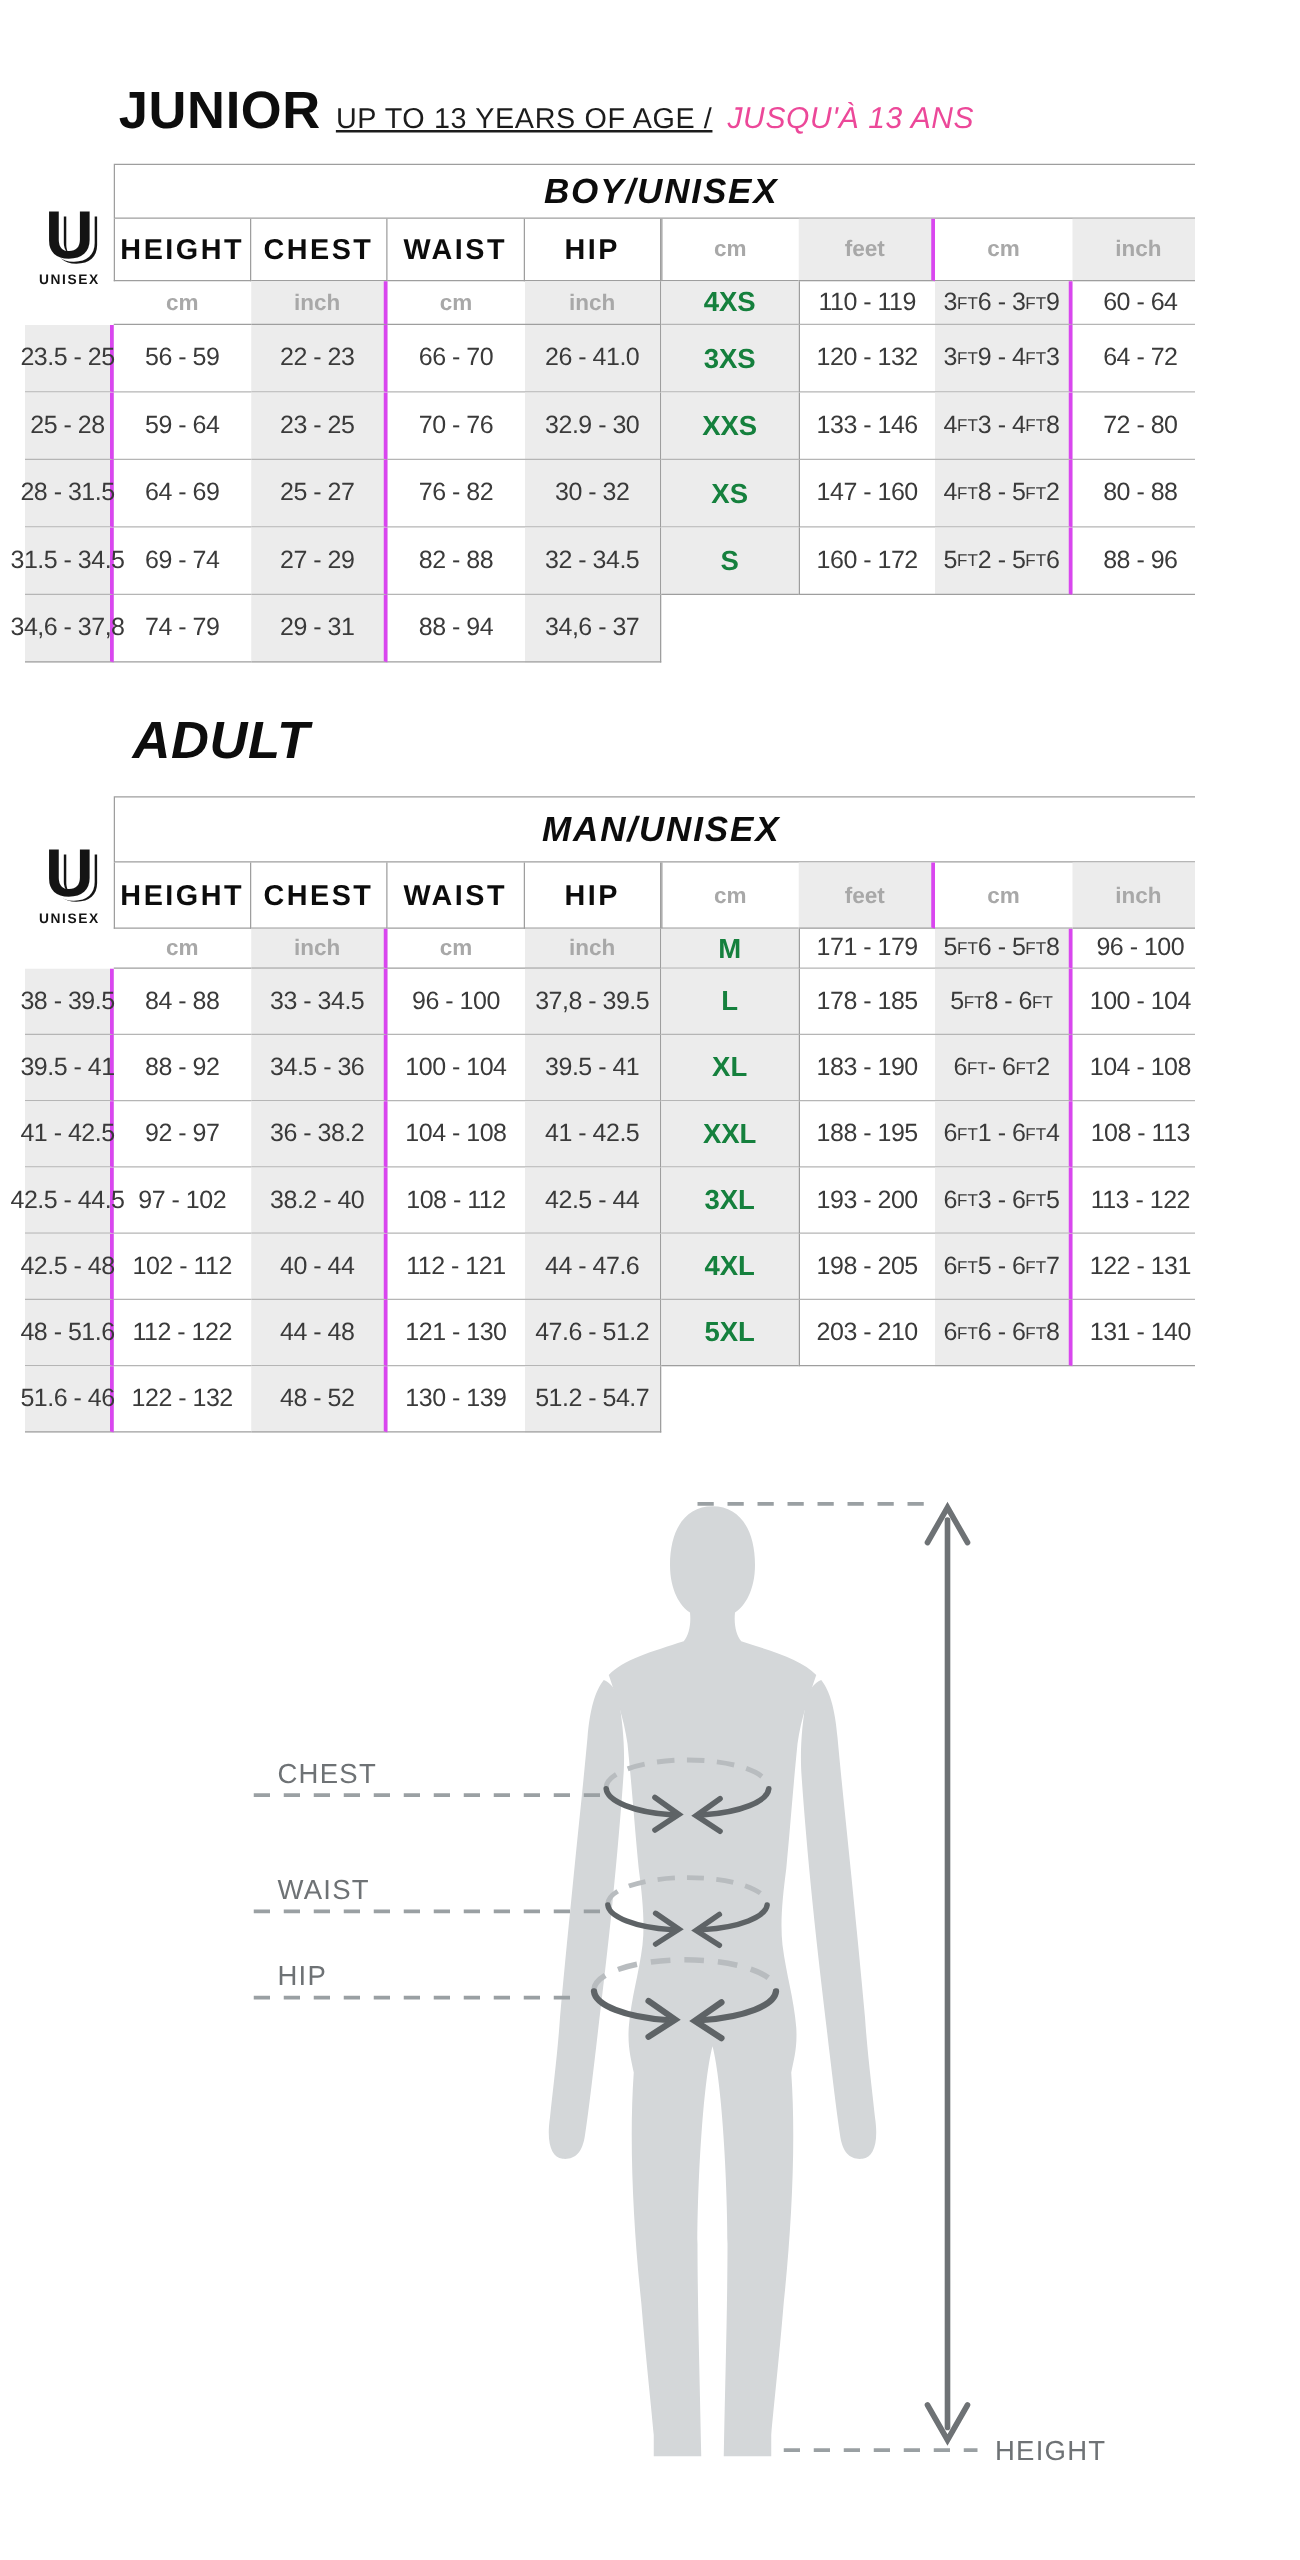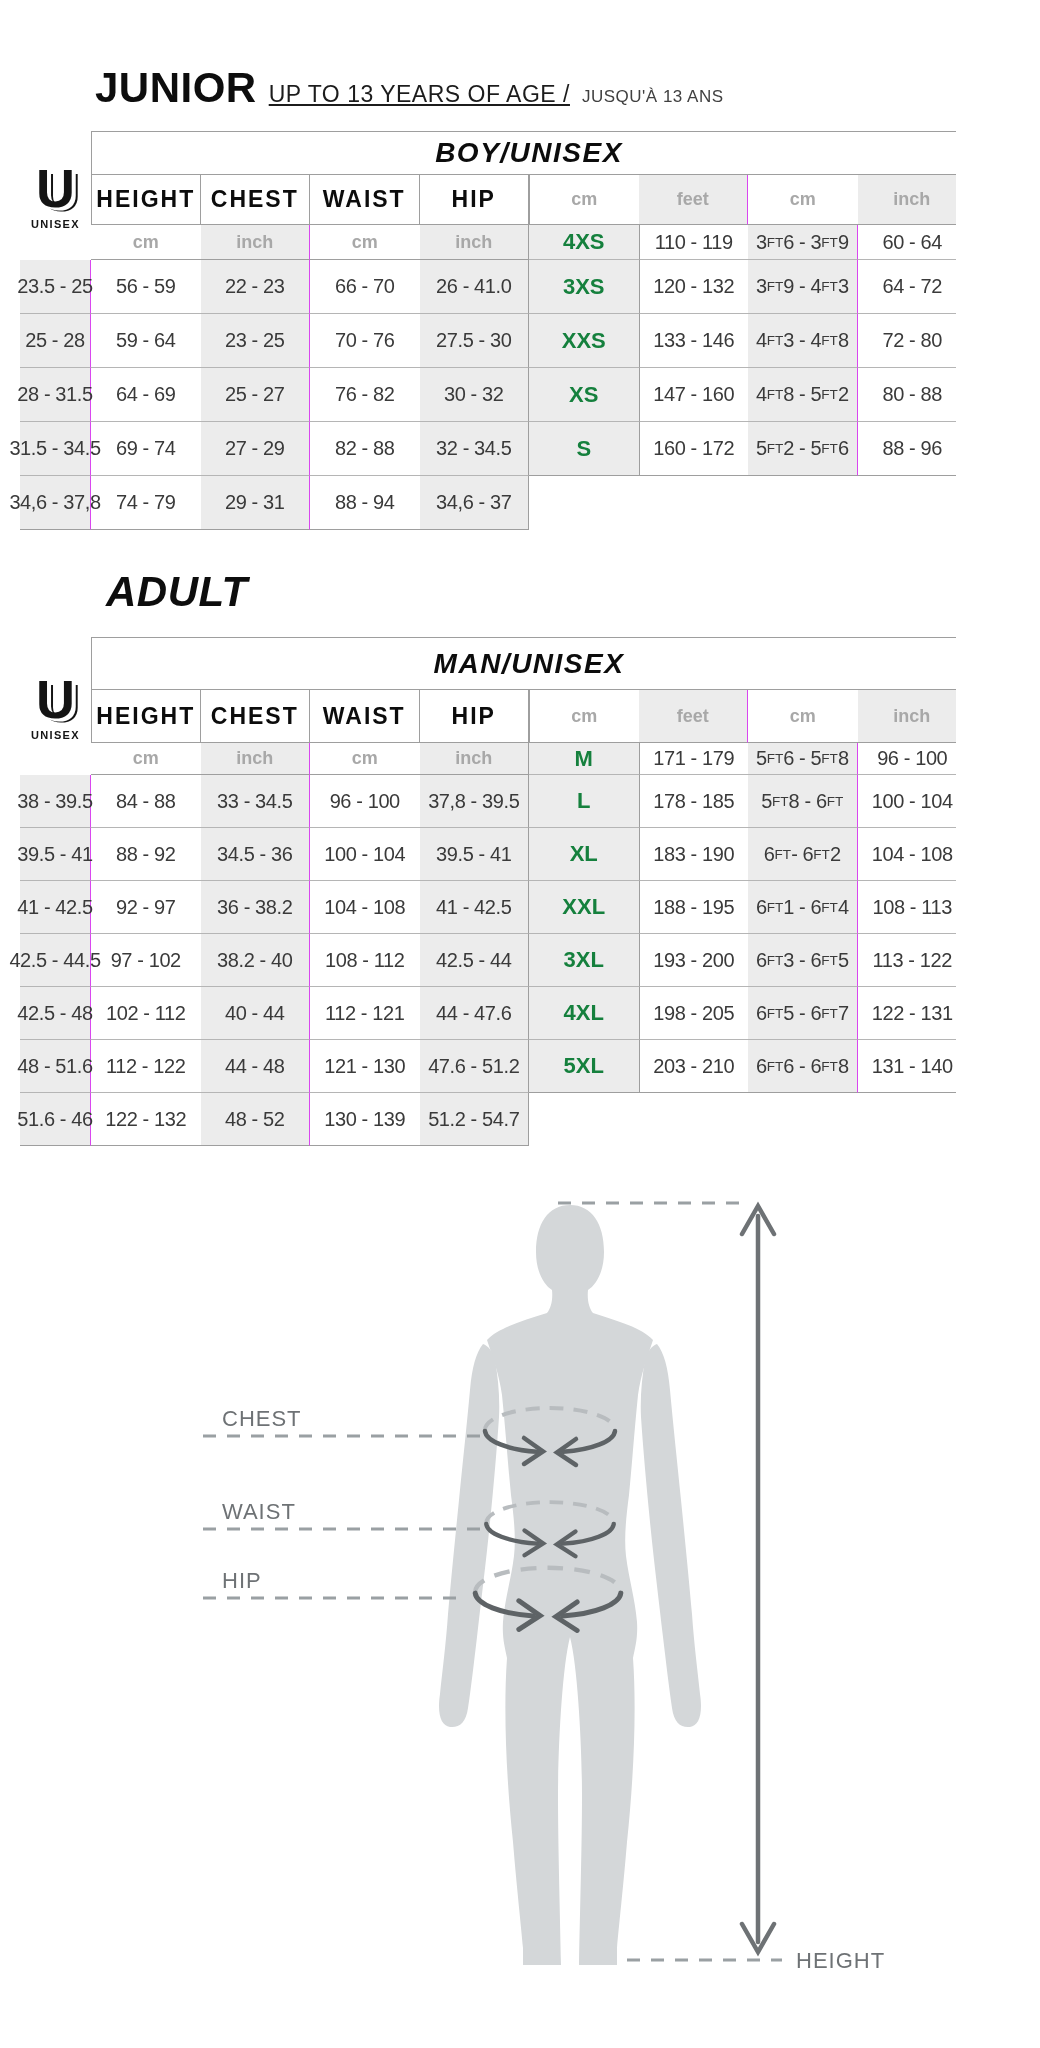--- a/index.html
+++ b/index.html
@@ -7,21 +7,21 @@
     position:relative; width:956px; height:2048px; background:#ffffff;
     font-family:"Liberation Sans","DejaVu Sans",sans-serif; overflow:hidden;
   }
 
   
   .section-title { position:absolute; display:flex; align-items:baseline; gap:12px; white-space:nowrap; }
   #junior-title { left:95px; top:64px; }
   #adult-title  { left:106px; top:568px;font-style:italic; }
   .big  { font-size:42px; font-weight:800; letter-spacing:.5px; color:#0d0d0d; }
   .sub  { font-size:23px; color:#1c1c1c; letter-spacing:.5px;text-decoration:underline; }
-  .sub-fr { font-size:17px; color:#404040; letter-spacing:.5px; }
+  .sub-fr { font-size:24px; color:#ec4899; font-style:italic; letter-spacing:.5px; }
 
   
   .size-table { position:absolute; left:20px; width:947px; display:grid;
                 grid-template-columns:71px repeat(8,1fr); }
   #junior-table { top:131px; grid-template-rows:44px 50px 35px repeat(5,54px); }
   #adult-table  { top:637px; grid-template-rows:53px 53px 32px repeat(7,53px); }
 
   .cell { display:flex; align-items:center; justify-content:center; white-space:nowrap; }
   .corner { grid-column:1; grid-row:1/4; flex-direction:column; }
   .logo-u { font-size:54px; font-weight:800; line-height:1; color:#141414;
@@ -29,21 +29,21 @@
   .logo-label { font-size:11px; font-weight:700; letter-spacing:1.3px; color:#141414; margin-top:3px; }
 
   .th-main  { grid-column:2/10; border:1px solid #9e9e9e; font-size:28px; font-weight:800;
               letter-spacing:1.5px; color:#0c0c0c;font-style:italic; }
   .th-group { border-bottom:1px solid #9e9e9e; border-right:1px solid #9e9e9e;
               font-size:23px; font-weight:800; letter-spacing:2px; color:#0c0c0c; }
   .th-group.first { border-left:1px solid #9e9e9e; }
 
   .unit { font-size:18px; font-weight:700; color:#a8a8a8; border-bottom:1px solid #9e9e9e; }
   .shade { background:#ececec; }
-  .vsep  { border-right:1px solid #d946ef; }
+  .vsep  { border-right:3px solid #d946ef; }
   .cleft { border-left:1px solid #9e9e9e; }
   .cright{ border-right:1px solid #9e9e9e; }
 
   .size-cell { background:#ececec; font-size:22px; font-weight:800; color:#15803d;
                border-bottom:1px solid #b5b5b5; }
   .data { font-size:20px; letter-spacing:-.4px; color:#3a3a3a; border-bottom:1px solid #b5b5b5; }
   .rlast { border-bottom:1px solid #9e9e9e; }
   .ft { font-size:68%; letter-spacing:0; }
 
   
@@ -95,21 +95,21 @@
       <div class="cell data">66 - 70</div>
       <div class="cell data shade cright">26 - 41.0</div>
       <div class="cell size-cell">3XS</div>
       <div class="cell data cleft">120 - 132</div>
       <div class="cell data shade vsep">3<span class="ft">FT</span>9 - 4<span class="ft">FT</span>3</div>
       <div class="cell data">64 - 72</div>
       <div class="cell data shade vsep">25 - 28</div>
       <div class="cell data">59 - 64</div>
       <div class="cell data shade vsep">23 - 25</div>
       <div class="cell data">70 - 76</div>
-      <div class="cell data shade cright">27.5 - 30</div>
+      <div class="cell data shade cright">32.9 - 30</div>
       <div class="cell size-cell">XXS</div>
       <div class="cell data cleft">133 - 146</div>
       <div class="cell data shade vsep">4<span class="ft">FT</span>3 - 4<span class="ft">FT</span>8</div>
       <div class="cell data">72 - 80</div>
       <div class="cell data shade vsep">28 - 31.5</div>
       <div class="cell data">64 - 69</div>
       <div class="cell data shade vsep">25 - 27</div>
       <div class="cell data">76 - 82</div>
       <div class="cell data shade cright">30 - 32</div>
       <div class="cell size-cell">XS</div>

